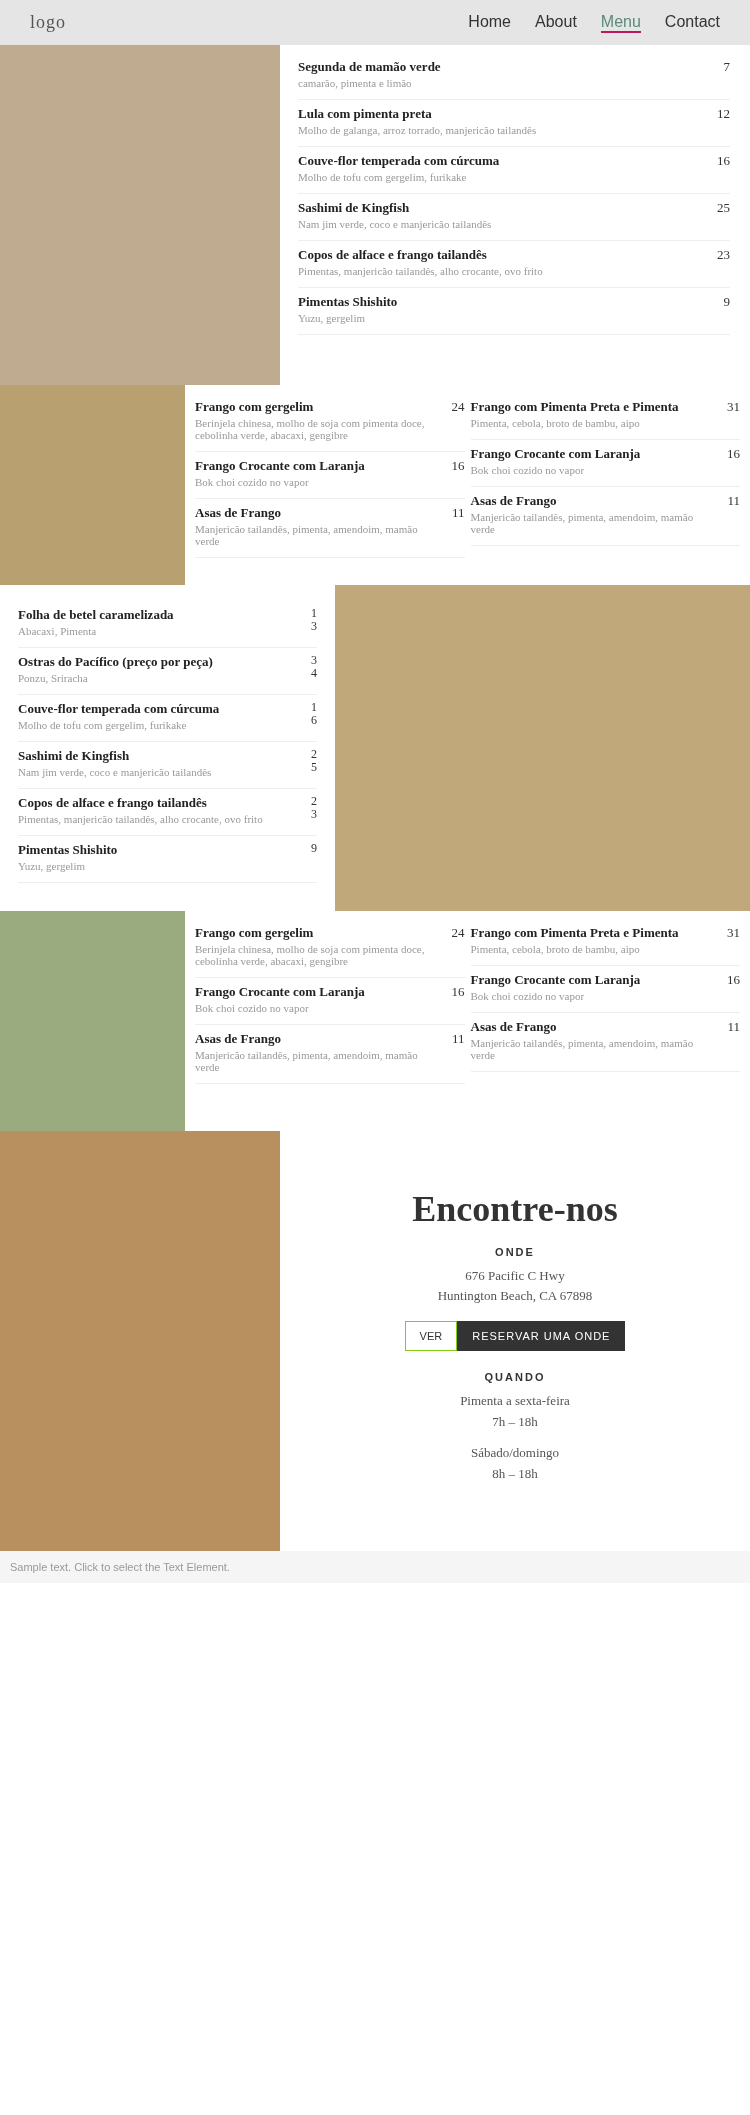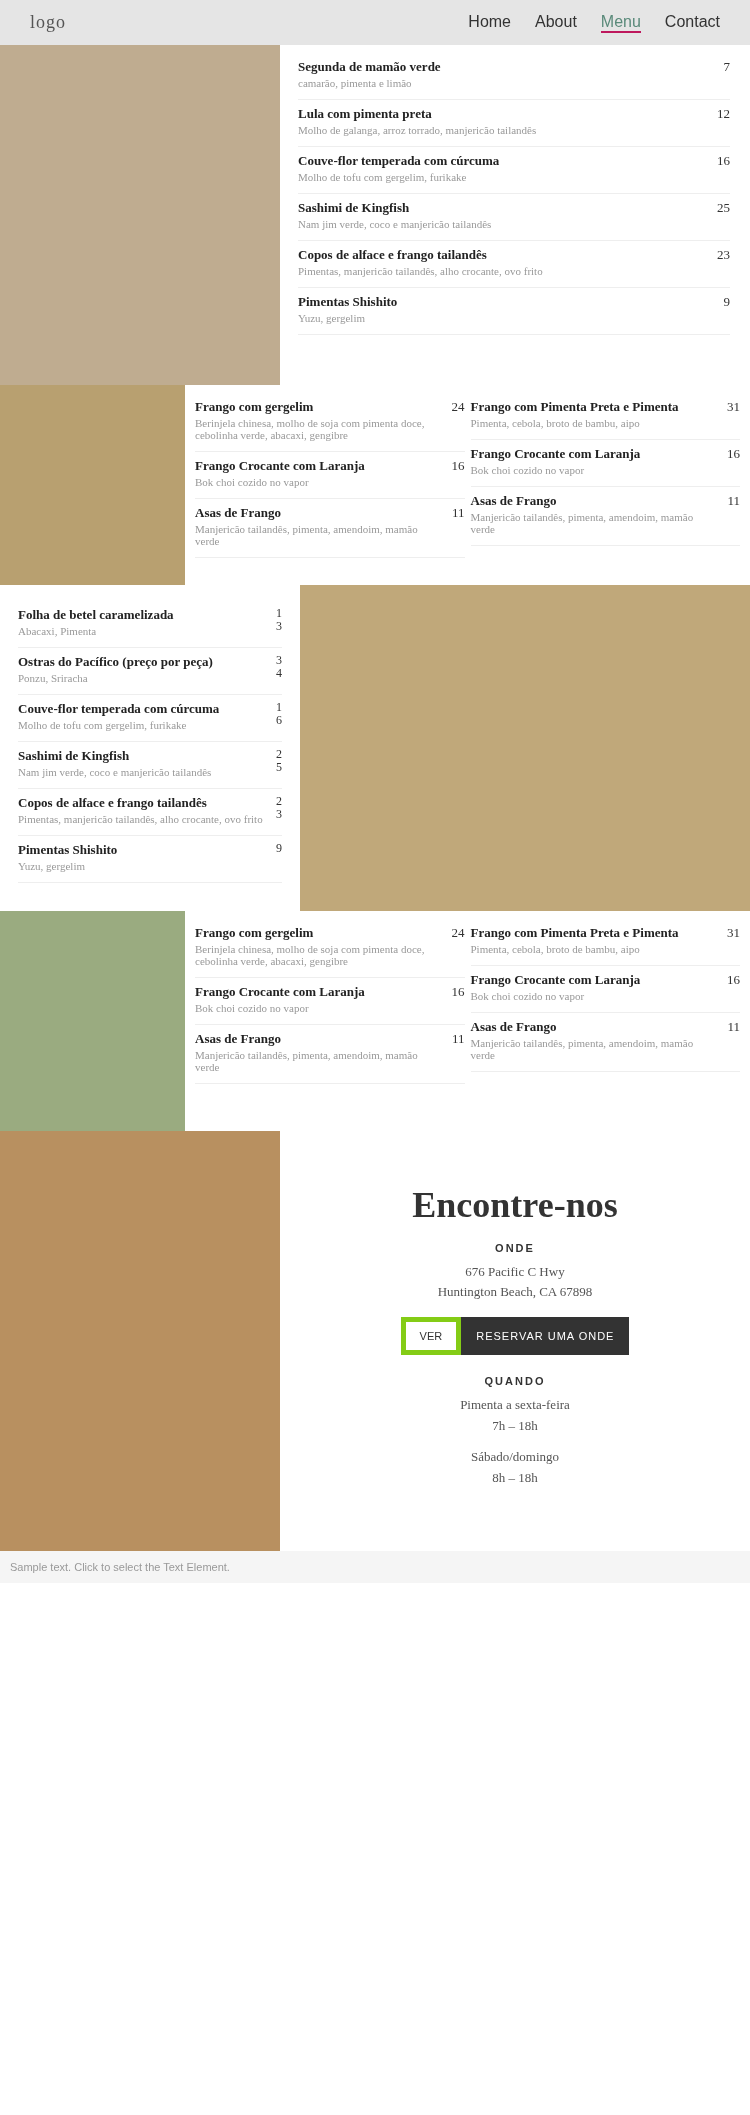--- a/index.html
+++ b/index.html
@@ -30,36 +30,36 @@
     .menu-item-price { font-size: 13px; color: #333; margin-left: 10px; flex-shrink: 0; }
 
     
     .section-2 { display: flex; }
     .img-placeholder.food-group { width: 185px; background: #b8a070; flex-shrink: 0; }
     .two-col-menu { flex: 1; display: flex; padding: 14px 10px; gap: 6px; background: #fff; }
     .menu-col { flex: 1; }
 
     
     .section-3 { display: flex; }
-    .left-menu-panel { width: 300px; padding: 22px 18px; background: #fff; }
+    .left-menu-panel { width: 335px; padding: 22px 18px; background: #fff; }
     .img-placeholder.restaurant { flex: 1; background: #c0a87a; }
 
     
     .section-4 { display: flex; }
     .img-placeholder.outdoor { width: 185px; background: #9aab80; flex-shrink: 0; }
 
     
     .find-us-section { display: flex; min-height: 420px; }
     .img-placeholder.people { width: 280px; background: #b89060; flex-shrink: 0; }
     .find-us-content { flex: 1; display: flex; flex-direction: column; align-items: center; justify-content: center; padding: 30px 20px; text-align: center; }
     .find-us-title { font-size: 36px; color: #333; margin-bottom: 16px; font-family: Georgia, serif; }
     .find-us-subtitle { font-size: 11px; letter-spacing: 2px; color: #333; margin-bottom: 8px; font-family: Arial, sans-serif; font-weight: bold; }
     .find-us-addr { font-size: 13px; color: #555; margin-bottom: 14px; line-height: 1.6; }
     .btn-group { display: flex; gap: 0; margin-bottom: 20px; }
-    .btn-ver { background: #fff; border: 5px solid #84cc16; font-size: 11px; padding: 8px 14px; cursor: pointer; color: #333; font-family: Arial, sans-serif; }
+    .btn-ver { background: #fff; border: 1px solid #84cc16; font-size: 11px; padding: 8px 14px; cursor: pointer; color: #333; font-family: Arial, sans-serif; }
     .btn-reservar { background: #333; border: 1px solid #333; font-size: 11px; padding: 8px 14px; cursor: pointer; color: #fff; font-family: Arial, sans-serif; letter-spacing: 1px; }
     .when-title { font-size: 11px; letter-spacing: 2px; color: #333; margin-bottom: 8px; font-family: Arial, sans-serif; font-weight: bold; }
     .when-info { font-size: 13px; color: #555; margin-bottom: 10px; line-height: 1.6; }
 
     
     .sample-text { text-align: left; padding: 10px; font-size: 11px; color: #999; font-family: Arial, sans-serif; background: #f5f5f5; }
 
     
     .food-plate { background: linear-gradient(135deg, #d4c4a0 0%, #b8a070 40%, #8a7050 70%, #c0aa80 100%); }
     .food-group { background: linear-gradient(135deg, #c0a870 0%, #a89060 50%, #d0b890 100%); }

